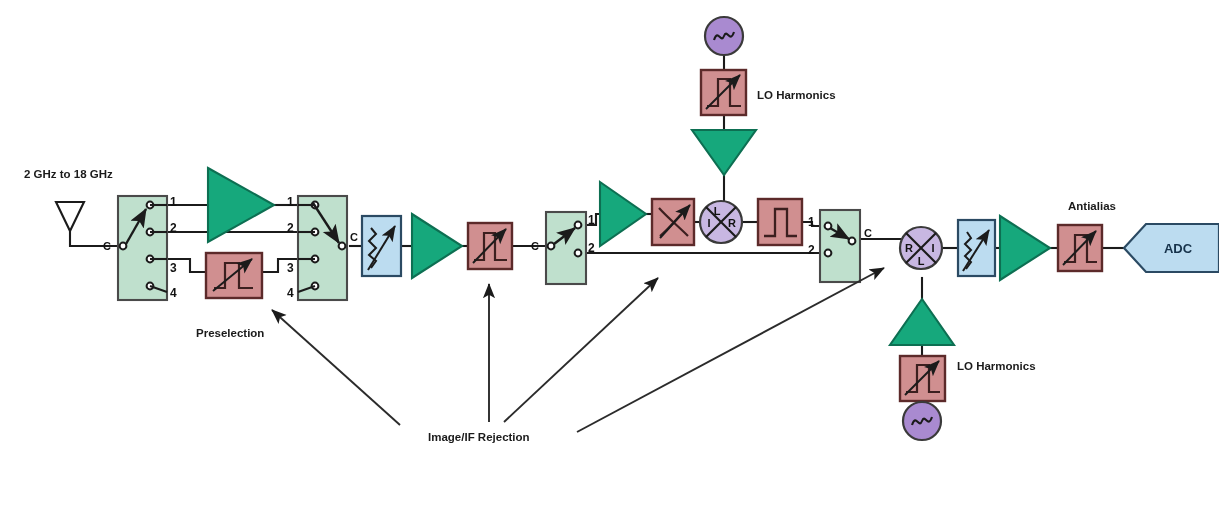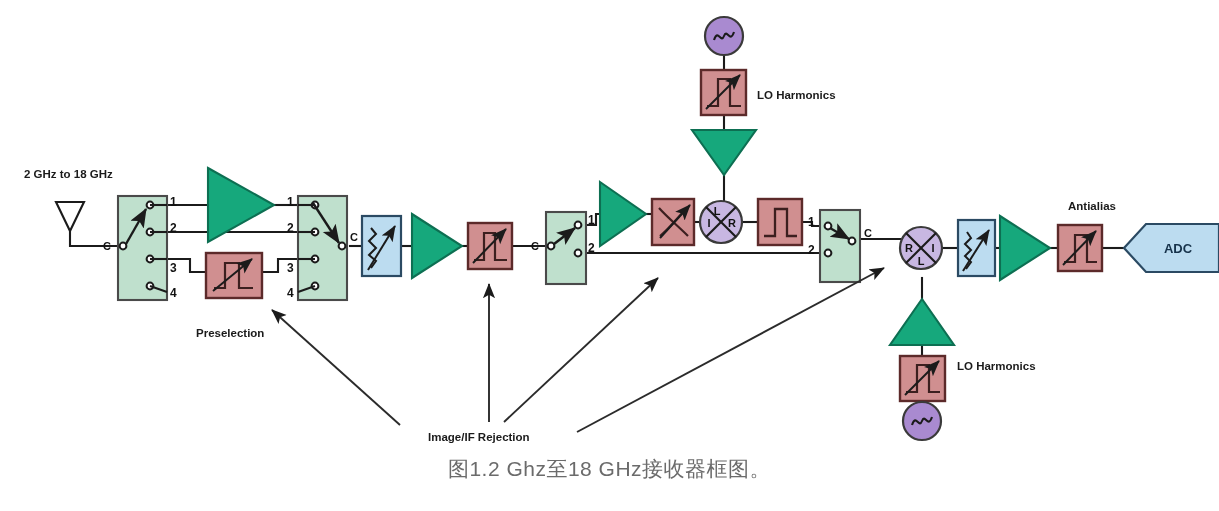--- a/index.html
+++ b/index.html
@@ -262,14 +262,13 @@
 
     <g stroke="#2b2b2b" stroke-width="1.9" fill="none">
       <line x1="400" y1="425" x2="272" y2="310" marker-end="url(#ah)"></line>
       <line x1="489" y1="422" x2="489" y2="284" marker-end="url(#ah)"></line>
       <line x1="504" y1="422" x2="658" y2="278" marker-end="url(#ah)"></line>
       <line x1="577" y1="432" x2="884" y2="268" marker-end="url(#ah)"></line>
     </g>
     <text class="lbl" x="428" y="441">Image/IF Rejection</text>
   </svg>
 
-  <div id="caption">图1.2 Ghz至18 GHz接收器框图。</div>
 </div>
 
 </body></html>

